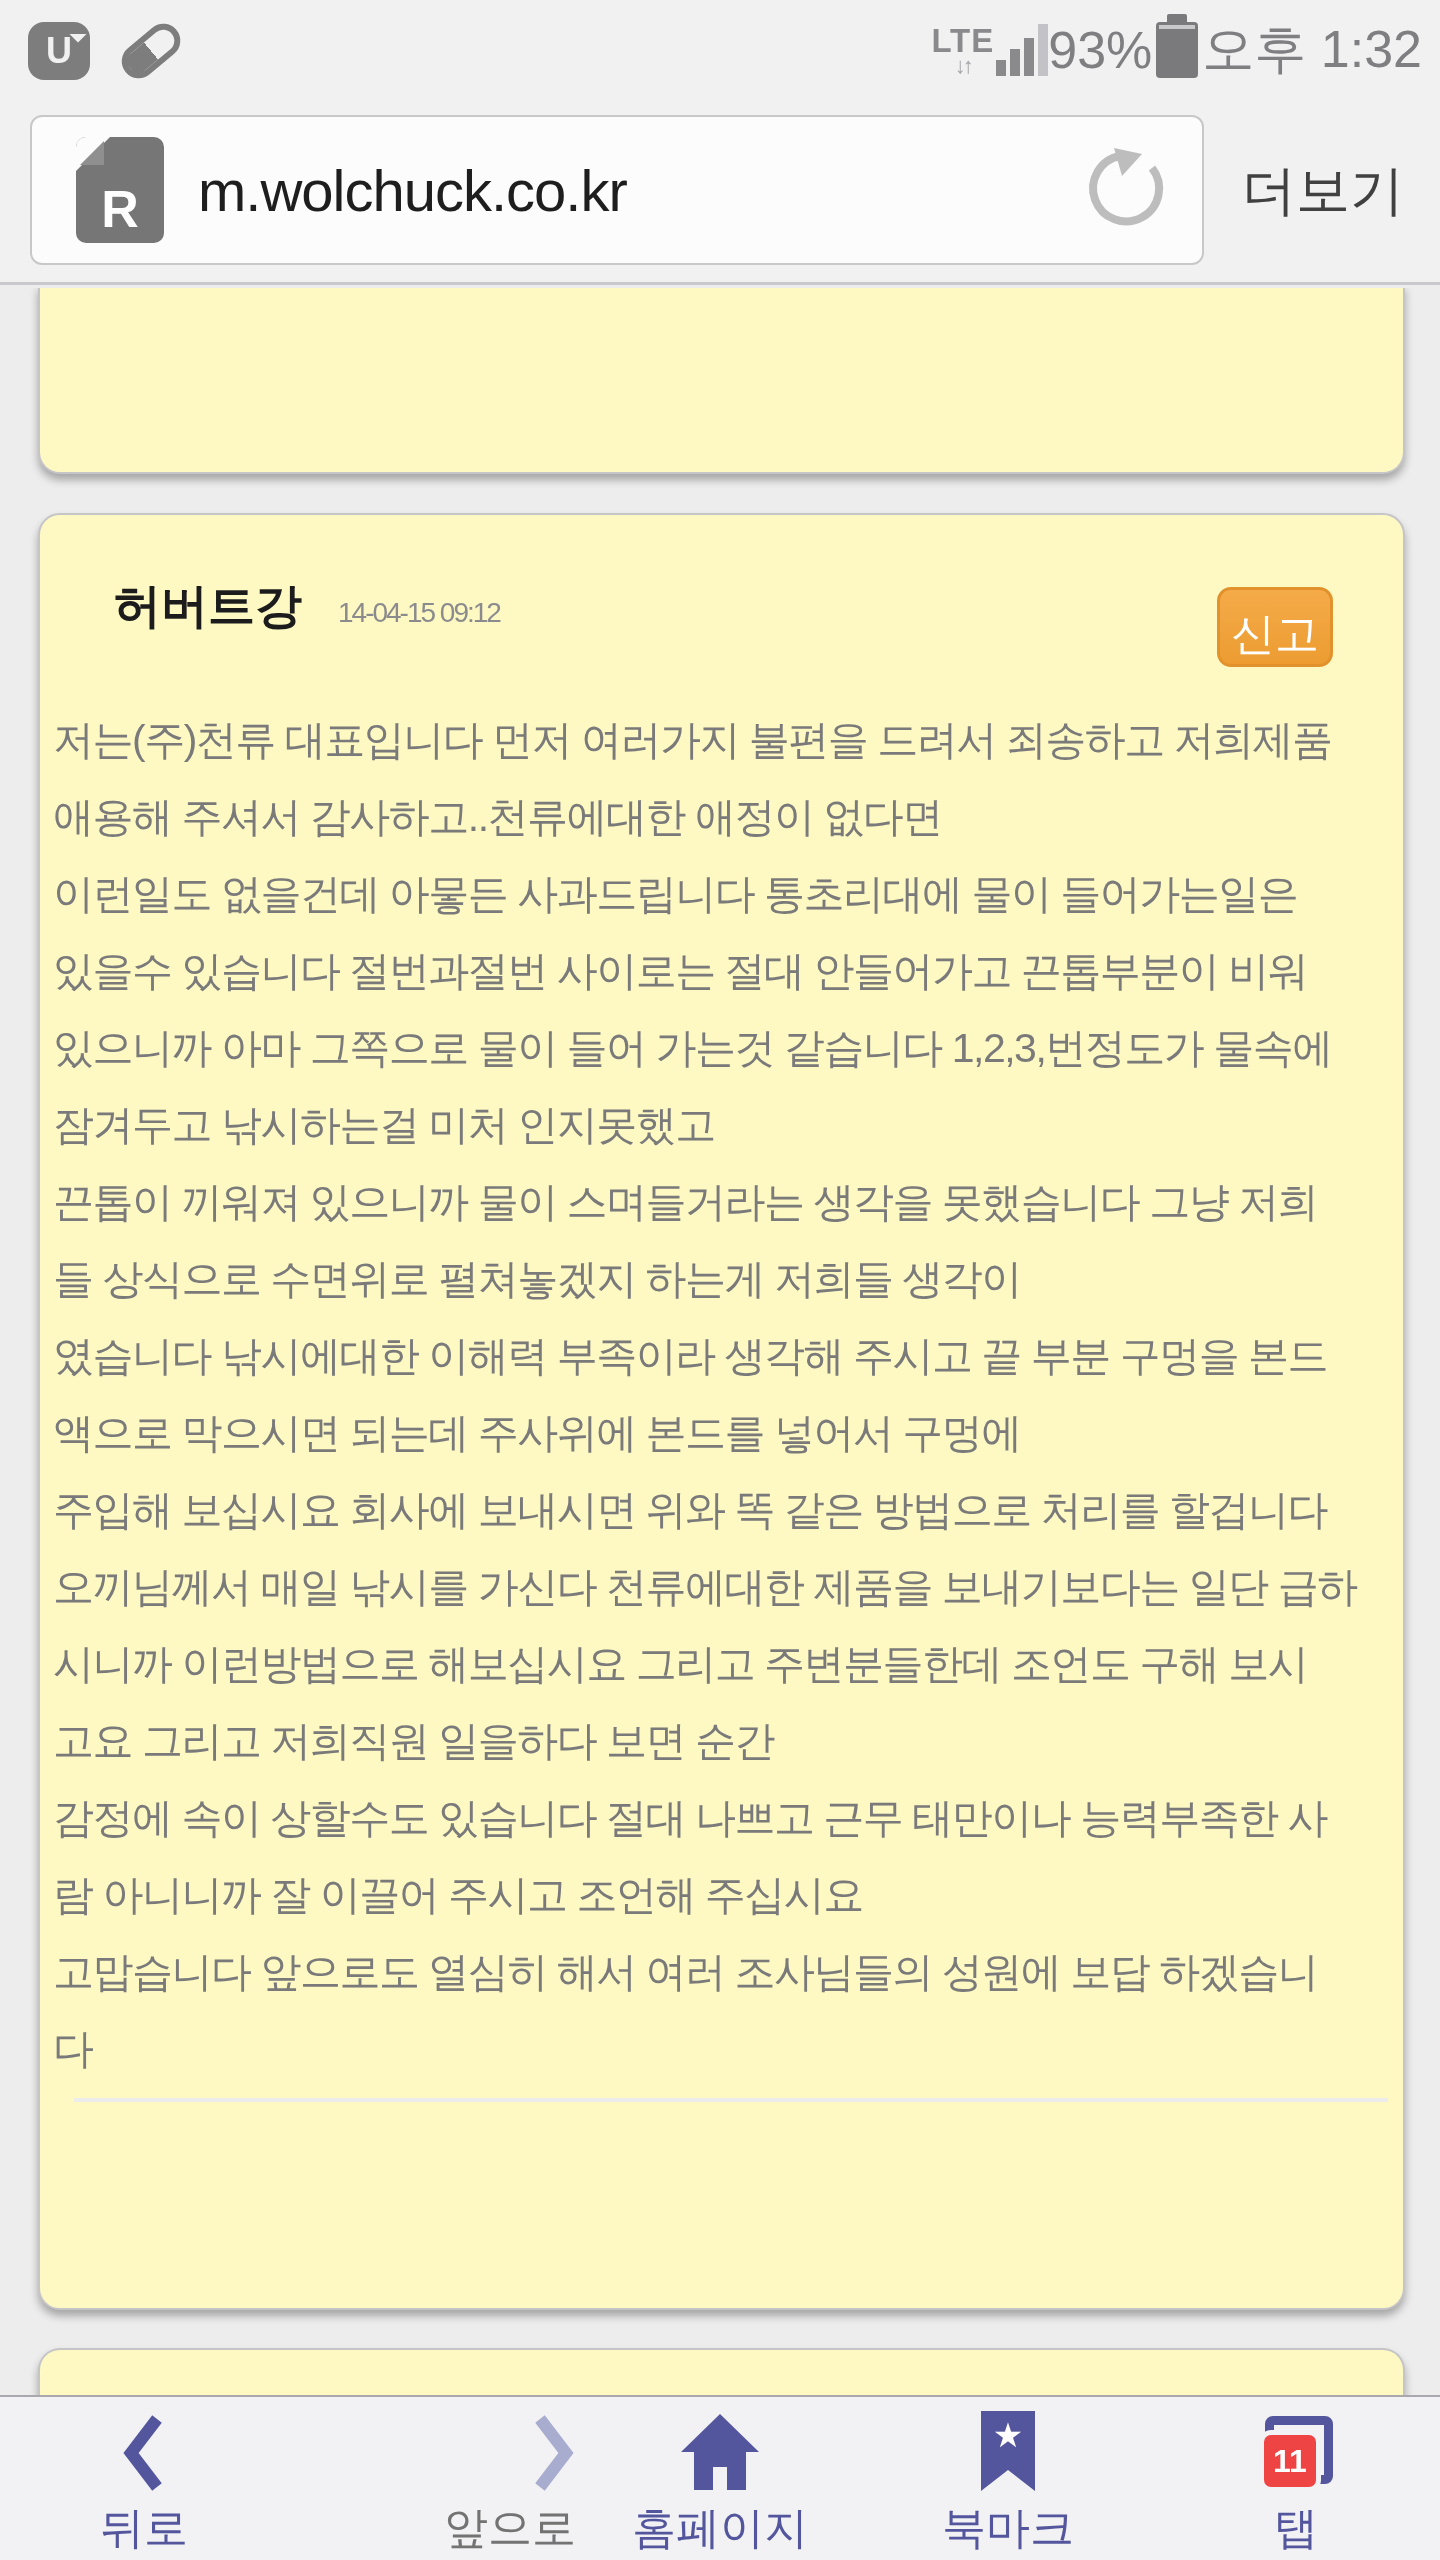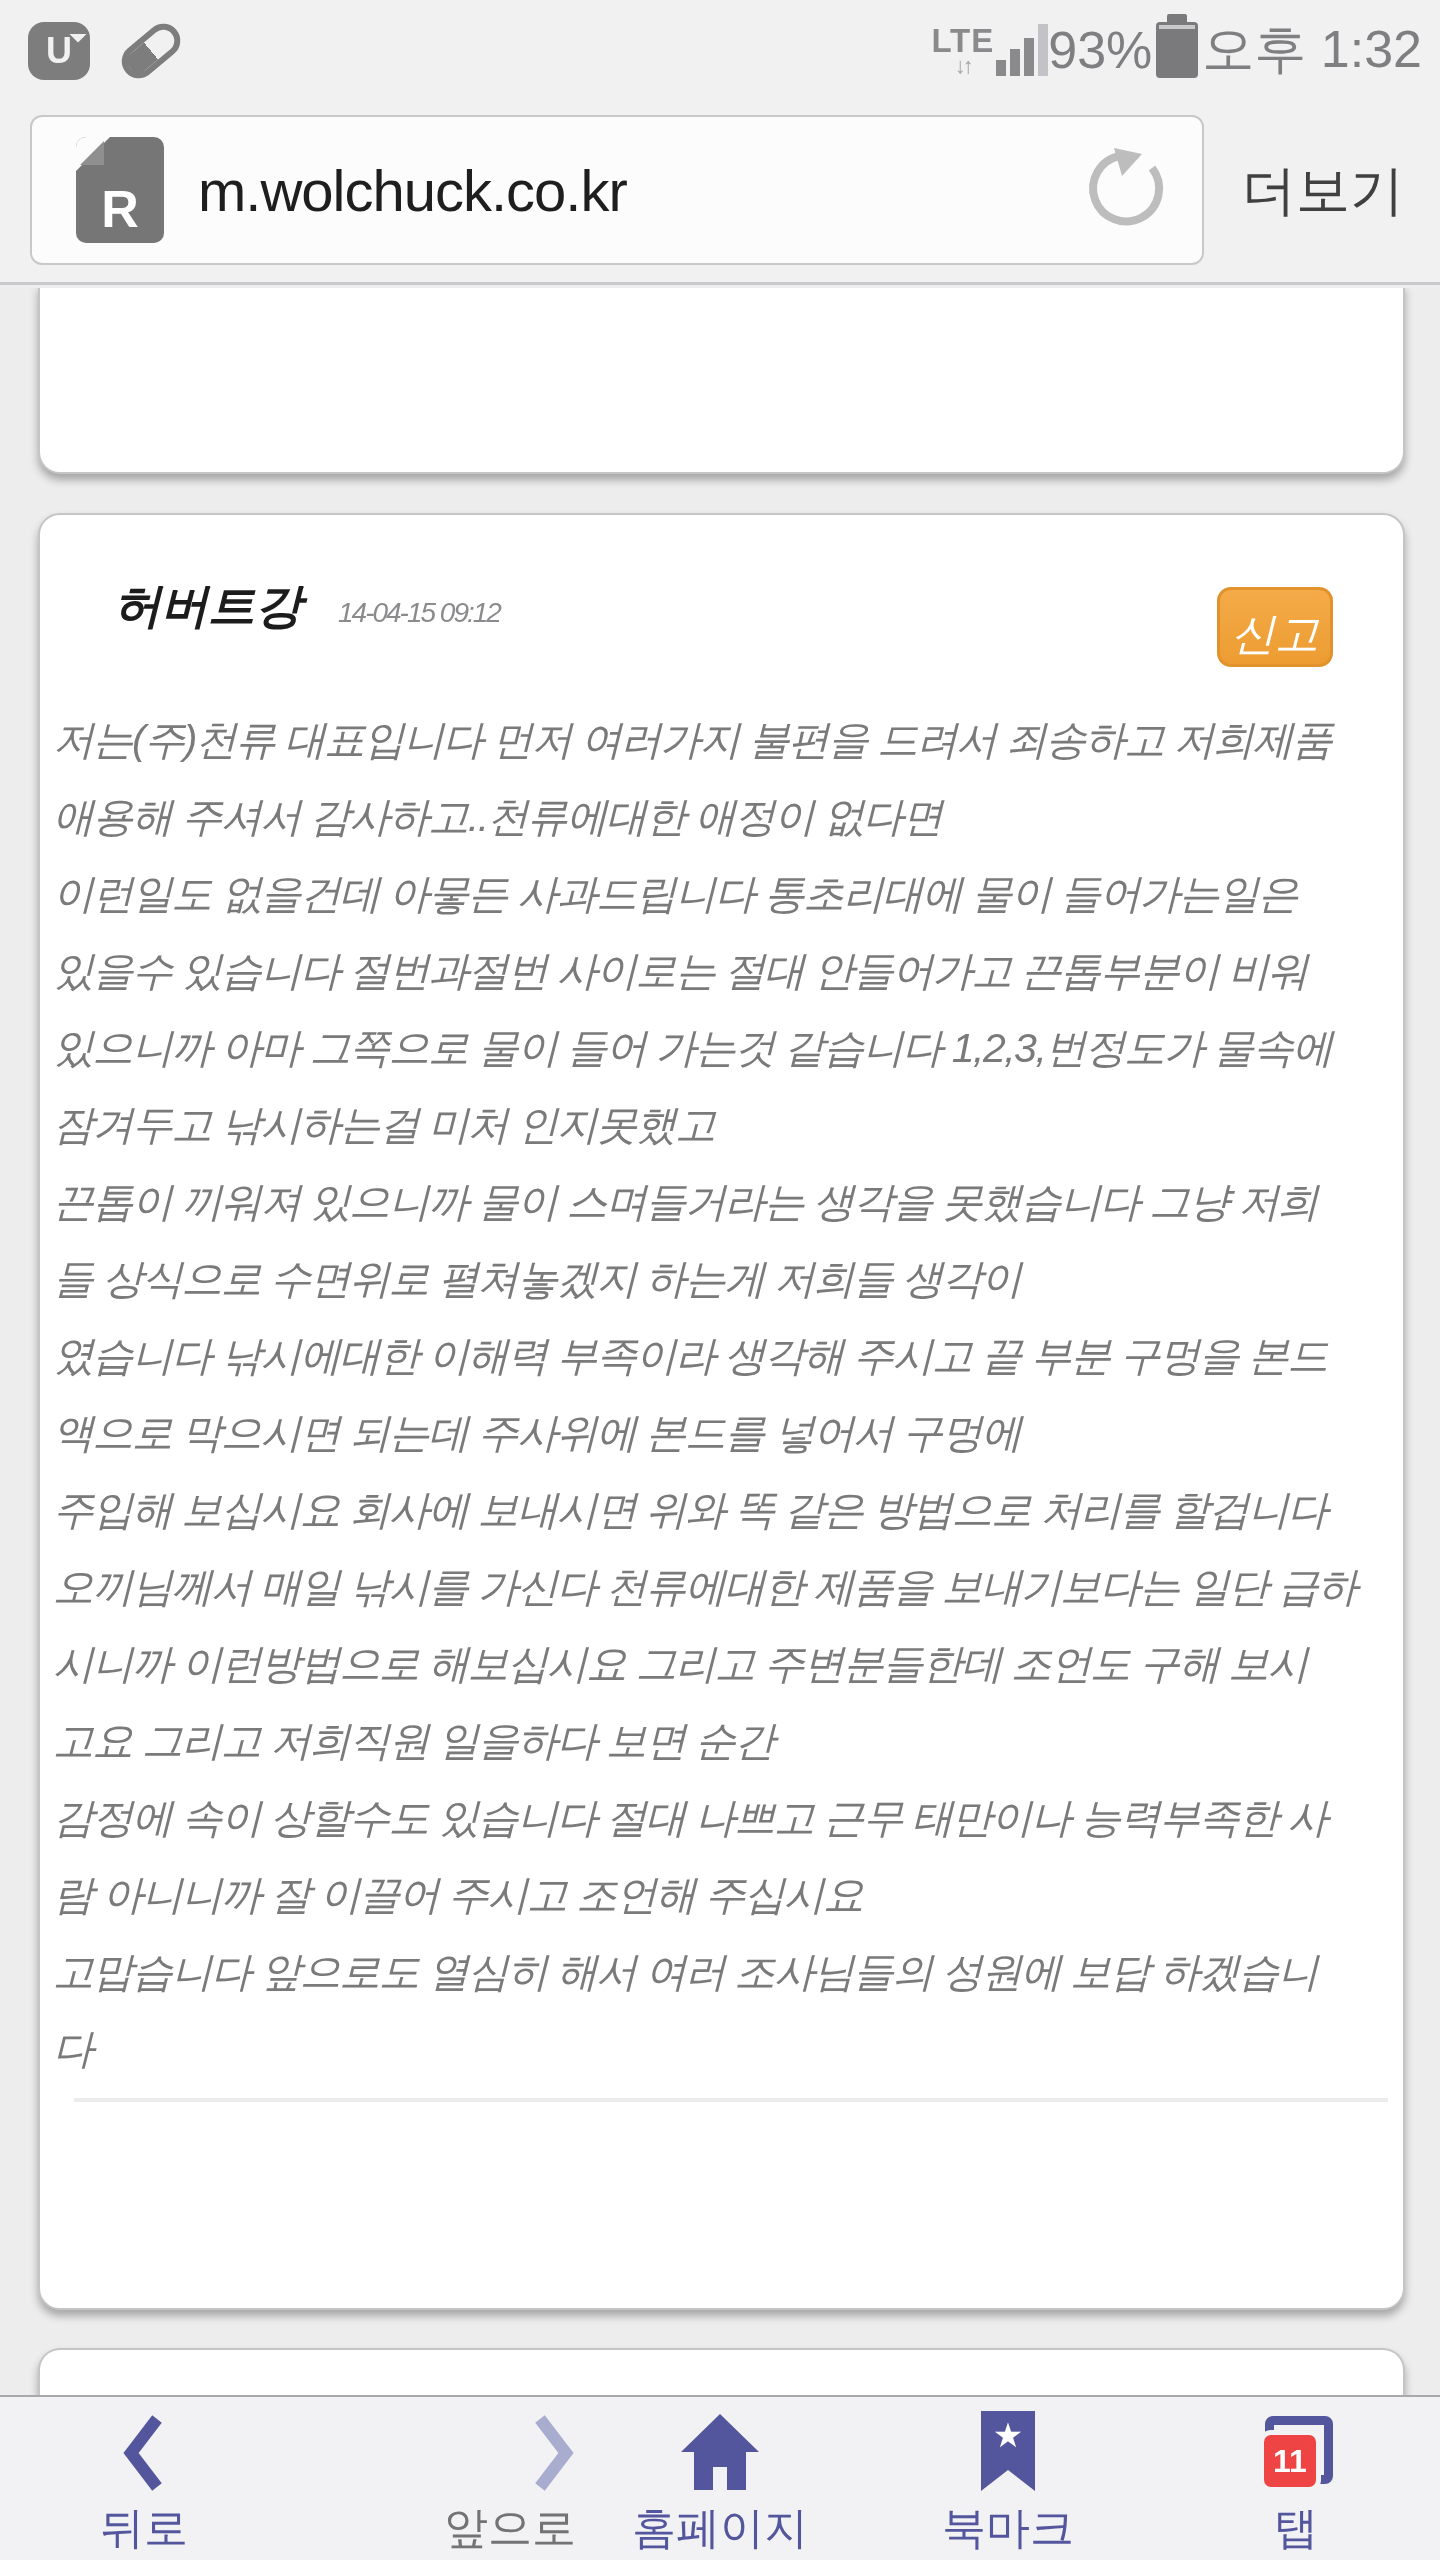--- a/index.html
+++ b/index.html
@@ -43,22 +43,22 @@
   .doc-icon::after{ content:""; position:absolute; top:4px; left:4px; width:0; height:0;
     border-bottom:24px solid #8f8f8f; border-left:24px solid transparent; }
   .doc-letter{ position:absolute; bottom:4px; left:0; right:0; text-align:center; color:#fff; font-weight:bold; font-size:52px; }
   .url-text{ margin-left:34px; font-size:58px; color:#1e1e1e; letter-spacing:-1px; }
   .refresh{ margin-left:auto; margin-right:34px; }
   .more-btn{ position:absolute; right:0; top:0; width:234px; height:182px; display:flex; align-items:center; justify-content:center;
     color:#404040; font-size:54px; }
 
   
   .content{ position:absolute; top:288px; left:0; right:0; height:2107px; background:#ededee; overflow:hidden; }
-  .card{ position:absolute; left:38px; right:35px; background:#ffffff; border:2px solid #c5c5c8;
-    box-shadow:0 6px 8px rgba(0,0,0,0.30);font-style:italic; }
+  .card{ position:absolute; left:38px; right:35px; background:#fef9c3; border:2px solid #c5c5c8;
+    box-shadow:0 6px 8px rgba(0,0,0,0.30); }
   .card-partial{ top:-4px; height:190px; border-top:none; border-radius:0 0 22px 22px; }
   .card-main{ top:225px; height:1797px; border-radius:22px; }
   .card-next{ top:2060px; height:70px; border-radius:22px 22px 0 0; border-bottom:none; }
 
   .post-header{ display:flex; align-items:baseline; gap:36px; padding:60px 0 0 74px; }
   .post-author{ font-size:47px; font-weight:bold; color:#1c1c1c; }
   .post-time{ font-size:28px; color:#8b8b8e; letter-spacing:-2px; }
   .report-btn{ position:absolute; top:72px; right:70px; width:116px; height:80px;
     background:linear-gradient(#f5ab49,#ec9c31); border:3px solid #e2922c; border-radius:14px;
     color:#fff; font-size:44px; display:flex; align-items:flex-end; justify-content:center; }

